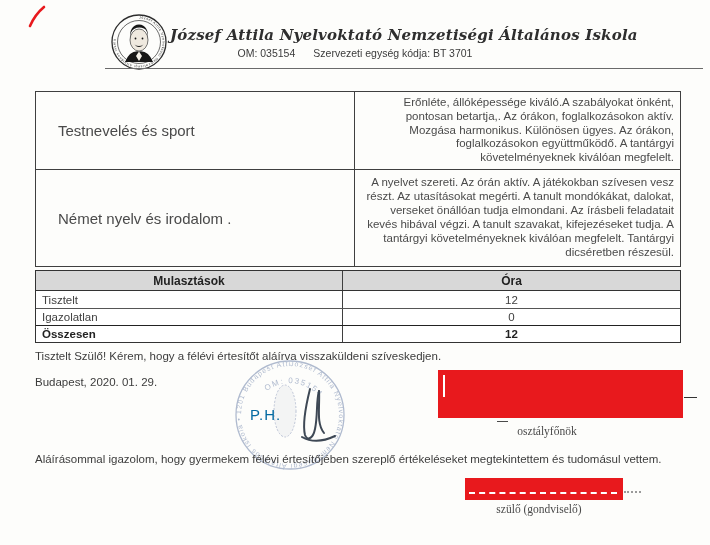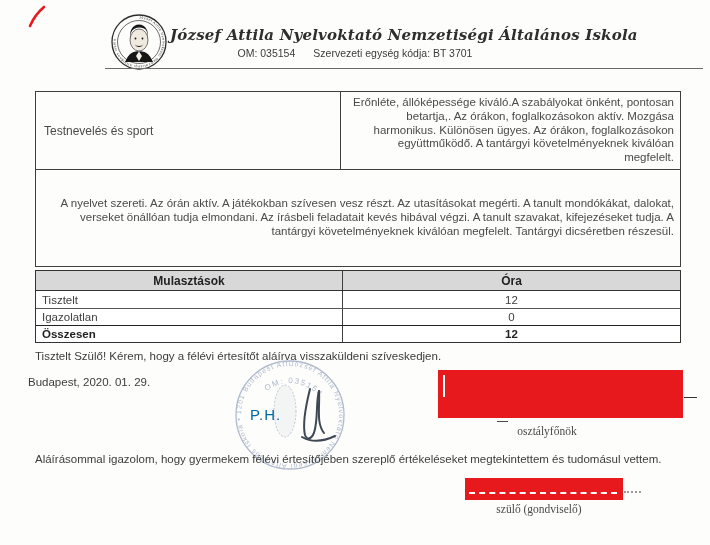--- a/index.html
+++ b/index.html
@@ -19,42 +19,42 @@
   }
   .om-line{font-size:10.5px;color:#3b3b3b;margin-top:3px;}
   .om-line .gap{display:inline-block;width:18px;}
   .header-rule{position:absolute;left:105px;top:68px;width:598px;border-top:1px solid #6a6a6a;}
   
   .subjects{position:absolute;left:35px;top:91px;width:646px;border:1.5px solid #3f3f3f;box-sizing:border-box;}
   .subj-row{display:flex;box-sizing:border-box;}
   .subj-row + .subj-row{border-top:1.5px solid #3f3f3f;}
   .subj-name{
     width:305px;box-sizing:border-box;border-right:1.5px solid #3f3f3f;
-    display:flex;align-items:center;padding:2px 8px;font-size:12px;color:#4a4a4a;
+    display:flex;align-items:center;padding:2px 8px;font-size:15px;color:#4a4a4a;margin-left:14px;
   }
   .subj-eval{
     flex:1;box-sizing:border-box;display:flex;align-items:center;justify-content:center;
     text-align:right;font-size:11.5px;line-height:13.9px;color:#4a4a4a;padding:3px 6px;
   }
   .subj-row.r1{height:77px;}
   .subj-row.r2{height:97px;}
   
   .absences{position:absolute;left:35px;top:270px;width:646px;border:1.8px solid #333;box-sizing:border-box;background:#fff;}
   .abs-row{display:flex;box-sizing:border-box;font-size:11.5px;color:#404040;}
   .abs-row .c1{width:307px;box-sizing:border-box;border-right:1.5px solid #3f3f3f;padding:1px 6px;display:flex;align-items:center;}
   .abs-row .c2{flex:1;display:flex;align-items:center;justify-content:center;}
   .abs-head{background:#d8d8d8;font-weight:bold;font-size:12px;color:#222;height:20px;border-bottom:1.5px solid #333;}
   .abs-head .c1{justify-content:center;}
   .abs-body{height:17px;}
   .abs-body + .abs-body{border-top:1px solid #555;}
   .abs-total{font-weight:bold;border-top:1.8px solid #222 !important;color:#222;}
   
   .txt{position:absolute;font-size:11.5px;color:#3c3c3c;}
   .request{left:35px;top:350px;}
-  .date{left:28px;top:376px;}
+  .date{left:35px;top:376px;}
   .confirm{left:35px;top:452px;width:628px;line-height:15.5px;}
   .role{position:absolute;font-size:11.5px;color:#4a4a4a;text-align:center;font-family:Liberation Serif, serif;}
   .teacher-role{left:477px;top:425px;width:140px;}
   .parent-role{left:459px;top:503px;width:160px;}
   .ph{position:absolute;left:250px;top:406px;font-size:15px;letter-spacing:1px;color:#0369a1;}
   
   .stamp{position:absolute;left:232px;top:357px;width:116px;height:116px;}
   
   .redact{position:absolute;background:#e8191d;}
   .redact-teacher{left:438px;top:370px;width:245px;height:48px;}
@@ -103,20 +103,21 @@
     </div>
   </div>
   <div class="header-rule"></div>
 
   <div class="subjects">
     <div class="subj-row r1">
       <div class="subj-name">Testnevelés és sport</div>
       <div class="subj-eval">Erőnléte, állóképessége kiváló.A szabályokat önként, pontosan betartja,. Az órákon, foglalkozásokon aktív. Mozgása harmonikus. Különösen ügyes. Az órákon, foglalkozásokon együttműködő. A tantárgyi követelményeknek kiválóan megfelelt.</div>
     </div>
     <div class="subj-row r2">
+      <div class="subj-name">Német nyelv és irodalom .</div>
       <div class="subj-eval">A nyelvet szereti. Az órán aktív. A játékokban szívesen vesz részt. Az utasításokat megérti. A tanult mondókákat, dalokat, verseket önállóan tudja elmondani. Az írásbeli feladatait kevés hibával végzi. A tanult szavakat, kifejezéseket tudja. A tantárgyi követelményeknek kiválóan megfelelt. Tantárgyi dicséretben részesül.</div>
     </div>
   </div>
 
   <div class="absences">
     <div class="abs-row abs-head">
       <div class="c1">Mulasztások</div>
       <div class="c2">Óra</div>
     </div>
     <div class="abs-row abs-body">

